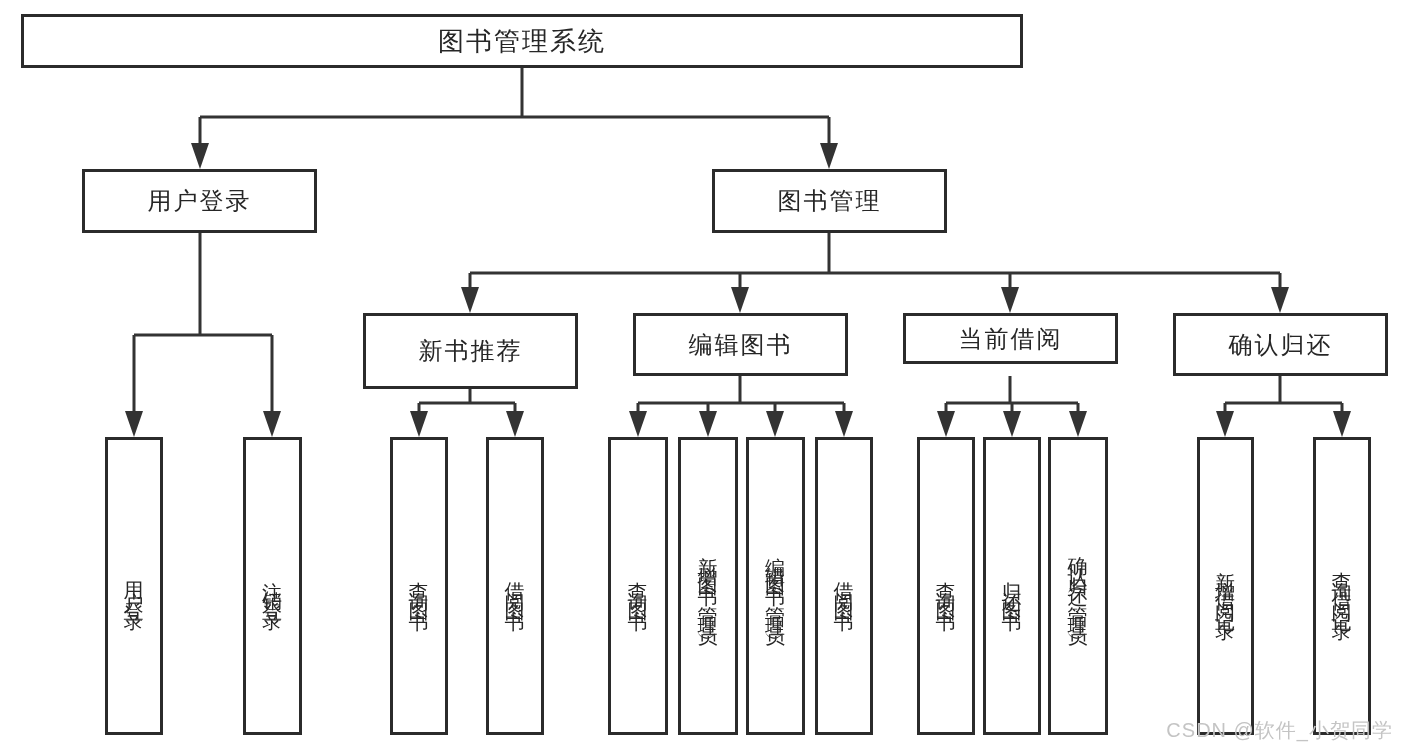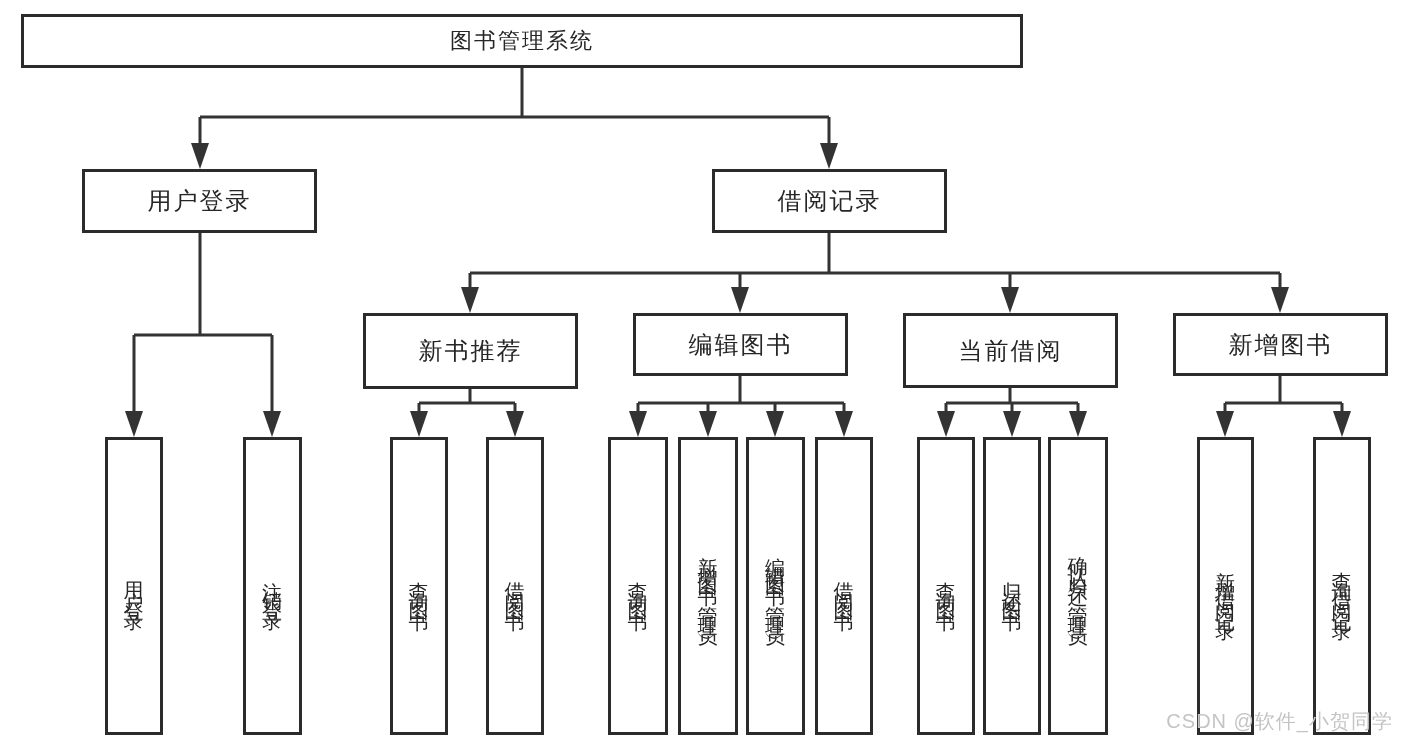--- a/index.html
+++ b/index.html
@@ -48,26 +48,26 @@
     z-index:1;
   }
   .node .lbl{
     white-space:nowrap;
   }
   .h-node .lbl{
     font-size:24px;
     letter-spacing:2px;
   }
   .n-root{left:21px;top:14px;width:1002px;height:54px;}
-  .n-root .lbl{font-size:22px;letter-spacing:2px;}
+  .n-root .lbl{font-size:26px;letter-spacing:2px;}
   .n-l2a{left:82px;top:169px;width:235px;height:64px;}
   .n-l2b{left:712px;top:169px;width:235px;height:64px;}
   .n-l3a{left:363px;top:313px;width:215px;height:76px;}
   .n-l3b{left:633px;top:313px;width:215px;height:63px;}
-  .n-l3c{left:903px;top:313px;width:215px;height:75px;}
+  .n-l3c{left:903px;top:313px;width:215px;height:51px;}
   .n-l3d{left:1173px;top:313px;width:215px;height:63px;}
   .leaf{
     top:437px;
     height:298px;
   }
   .leaf .lbl{
     writing-mode:vertical-rl;
     text-orientation:mixed;
     font-size:20px;
     letter-spacing:10px;
@@ -82,21 +82,21 @@
   .lf7 {left:746px;width:59px;}
   .lf8 {left:815px;width:58px;}
   .lf9 {left:917px;width:58px;}
   .lf10{left:983px;width:58px;}
   .lf11{left:1048px;width:60px;}
   .lf12{left:1197px;width:57px;}
   .lf13{left:1313px;width:58px;}
   .watermark{
     position:absolute;
     right:12px;
-    bottom:12px;
+    bottom:3px;
     font-size:20px;
     letter-spacing:1px;
     color:var(--watermark);
     z-index:3;
     white-space:nowrap;
   }
 </style>
 </head>
 <body>
 
@@ -139,34 +139,34 @@
   </svg>
 
   <div class="node h-node n-root">
     <span class="lbl">图书管理系统</span>
   </div>
 
   <div class="node h-node n-l2a">
     <span class="lbl">用户登录</span>
   </div>
   <div class="node h-node n-l2b">
-    <span class="lbl">借阅记录</span>
+    <span class="lbl">图书管理</span>
   </div>
 
   <div class="node h-node n-l3a">
     <span class="lbl">新书推荐</span>
   </div>
   <div class="node h-node n-l3b">
     <span class="lbl">编辑图书</span>
   </div>
   <div class="node h-node n-l3c">
     <span class="lbl">当前借阅</span>
   </div>
   <div class="node h-node n-l3d">
-    <span class="lbl">新增图书</span>
+    <span class="lbl">确认归还</span>
   </div>
 
   <div class="node leaf lf1">
     <span class="lbl">用户登录</span>
   </div>
   <div class="node leaf lf2">
     <span class="lbl">注销登录</span>
   </div>
   <div class="node leaf lf3">
     <span class="lbl">查询图书</span>

